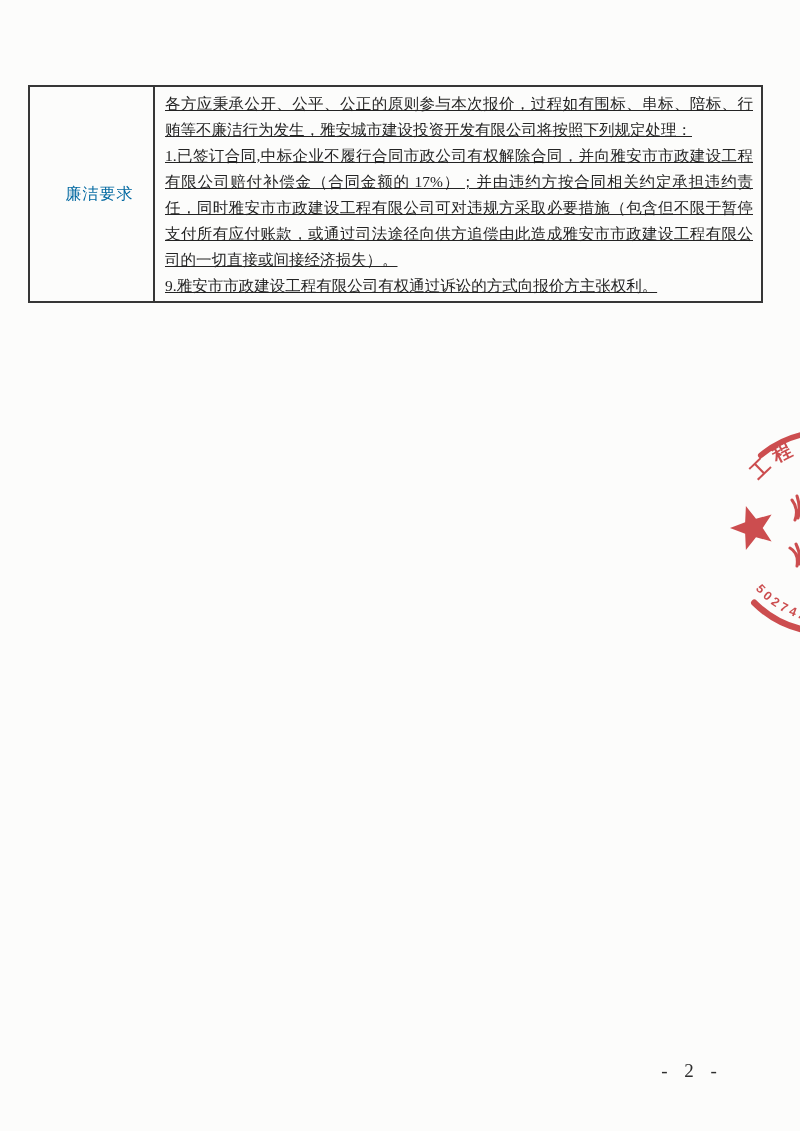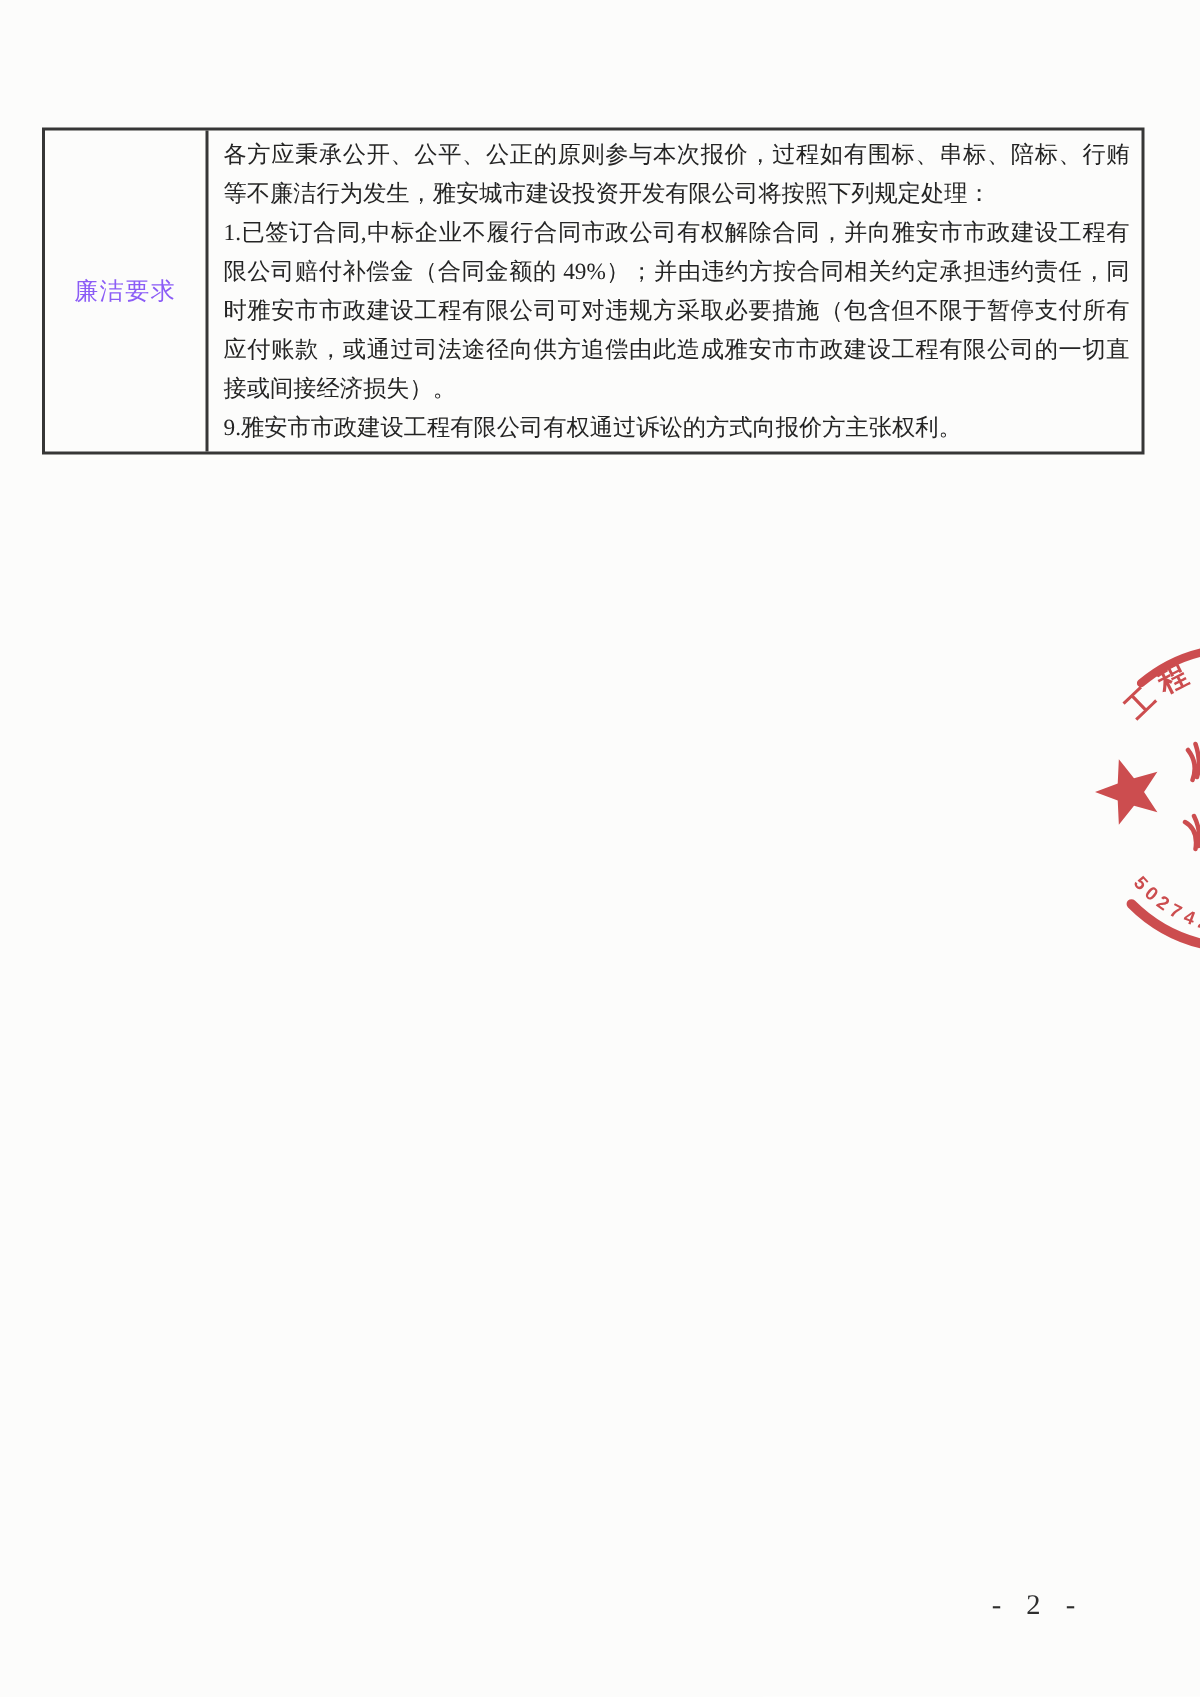--- a/index.html
+++ b/index.html
@@ -26,35 +26,37 @@
   }
   .label-cell {
     width: 109px;
     box-sizing: border-box;
     border-right: 2px solid #363636;
     display: flex;
     align-items: center;
     justify-content: center;
     font-size: 16px;
     letter-spacing: 1px;
-    color: #8b5cf6;
+    color: #0369a1;
+    margin-left: 16px;
   }
   .content-cell {
     flex: 1;
     box-sizing: border-box;
     padding: 4px 8px 2px 10px;
     font-size: 15.5px;
     line-height: 26px;
     color: #242424;
     overflow: hidden;
   }
   .content-cell p {
     margin: 0;
     text-align: justify;
     text-justify: inter-ideograph;
+    text-decoration: underline;
   }
   
   .stamp {
     position: absolute;
     left: 705px; top: 412px;
     width: 240px; height: 240px;
     opacity: 0.9;
   }
   
   .page-number {
@@ -70,21 +72,21 @@
 </style>
 </head>
 <body>
 
 <div class="page">
 
   <div class="req-table">
     <div class="label-cell">廉洁要求</div>
     <div class="content-cell">
       <p>各方应秉承公开、公平、公正的原则参与本次报价，过程如有围标、串标、陪标、行贿等不廉洁行为发生，雅安城市建设投资开发有限公司将按照下列规定处理：</p>
-      <p>1.已签订合同,中标企业不履行合同市政公司有权解除合同，并向雅安市市政建设工程有限公司赔付补偿金（合同金额的 49%）；并由违约方按合同相关约定承担违约责任，同时雅安市市政建设工程有限公司可对违规方采取必要措施（包含但不限于暂停支付所有应付账款，或通过司法途径向供方追偿由此造成雅安市市政建设工程有限公司的一切直接或间接经济损失）。</p>
+      <p>1.已签订合同,中标企业不履行合同市政公司有权解除合同，并向雅安市市政建设工程有限公司赔付补偿金（合同金额的 17%）；并由违约方按合同相关约定承担违约责任，同时雅安市市政建设工程有限公司可对违规方采取必要措施（包含但不限于暂停支付所有应付账款，或通过司法途径向供方追偿由此造成雅安市市政建设工程有限公司的一切直接或间接经济损失）。</p>
       <p>9.雅安市市政建设工程有限公司有权通过诉讼的方式向报价方主张权利。</p>
       <p>3.雅安市市政建设工程有限公司有权将违规方列入黑名单，并有权决定与其不再合作。</p>
     </div>
   </div>
 
   <svg class="stamp" viewBox="0 0 240 240" aria-hidden="true">
     <defs>
       <path id="arcName" d="M 51.2 71.8 A 84 84 0 0 1 184.3 66"></path>
       <path id="arcSerial" d="M 49.1 175.4 A 90 90 0 0 0 171.6 193.7"></path>
     </defs>

